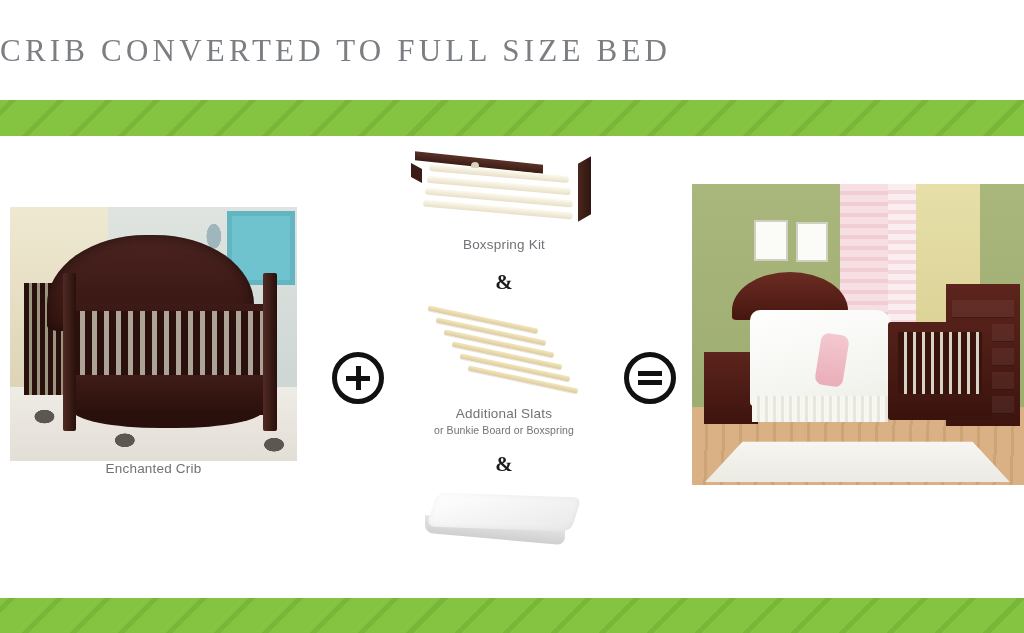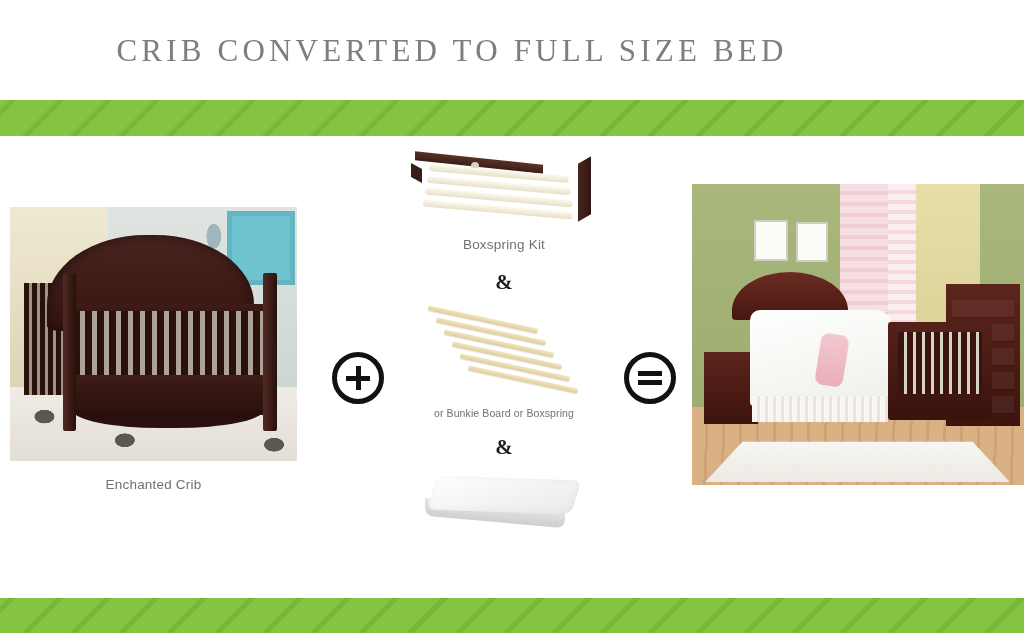--- a/index.html
+++ b/index.html
@@ -14,21 +14,21 @@
     overflow: hidden;
     position: relative;
   }
 
   
   .page-title {
     position: absolute;
     top: 33px;
     left: 0;
     width: 904px;
-    text-align: center;
+    text-align: left;
     font-family: "Liberation Serif", serif;
     font-size: 31px;
     letter-spacing: 4.2px;
     color: #7b7f83;
     white-space: nowrap;
     font-weight: 400;
   }
 
   
   .green-bar {
@@ -217,21 +217,21 @@
   .part-label {
     font-size: 13.5px;
     color: #6f7276;
     letter-spacing: .2px;
     line-height: 1.35;
   }
   .part-sublabel {
     font-size: 10.5px;
     color: #6f7276;
     letter-spacing: .1px;
-    margin-top: 14px;
+    margin-top: 1px;
   }
   .amp {
     font-size: 21px;
     font-weight: bold;
     color: #1b1b1b;
     margin: 16px 0 14px;
     font-family: "Liberation Serif", serif;
   }
 
   
@@ -331,21 +331,20 @@
     background: linear-gradient(180deg,#5c241c,#3d140e);
   }
   .room-photo .dresser .drawer {
     position: absolute; left: 6px; width: 62px; height: 17px;
     background: rgba(255,255,255,0.055);
     border-bottom: 1px solid rgba(0,0,0,.35);
   }
 
   
   .photo-caption {
-    margin-top: 16px;
     text-align: center;
     font-size: 13.5px;
     color: #6f7276;
     letter-spacing: .2px;
   }
 </style>
 </head>
 <body>
 
 <div class="page-title">CRIB CONVERTED TO FULL SIZE BED</div>
@@ -396,20 +395,21 @@
 
     <div class="part-block">
       <div class="art art-slats">
         <span class="slat k1"></span>
         <span class="slat k2"></span>
         <span class="slat k3"></span>
         <span class="slat k4"></span>
         <span class="slat k5"></span>
         <span class="slat k6"></span>
       </div>
+      <div class="part-label">Additional Slats</div>
       <div class="part-sublabel">or Bunkie Board or Boxspring</div>
       <div class="amp">&amp;</div>
     </div>
 
     <div class="part-block">
       <div class="art art-mattress">
         <span class="side"></span>
         <span class="top"></span>
       </div>
     </div>

